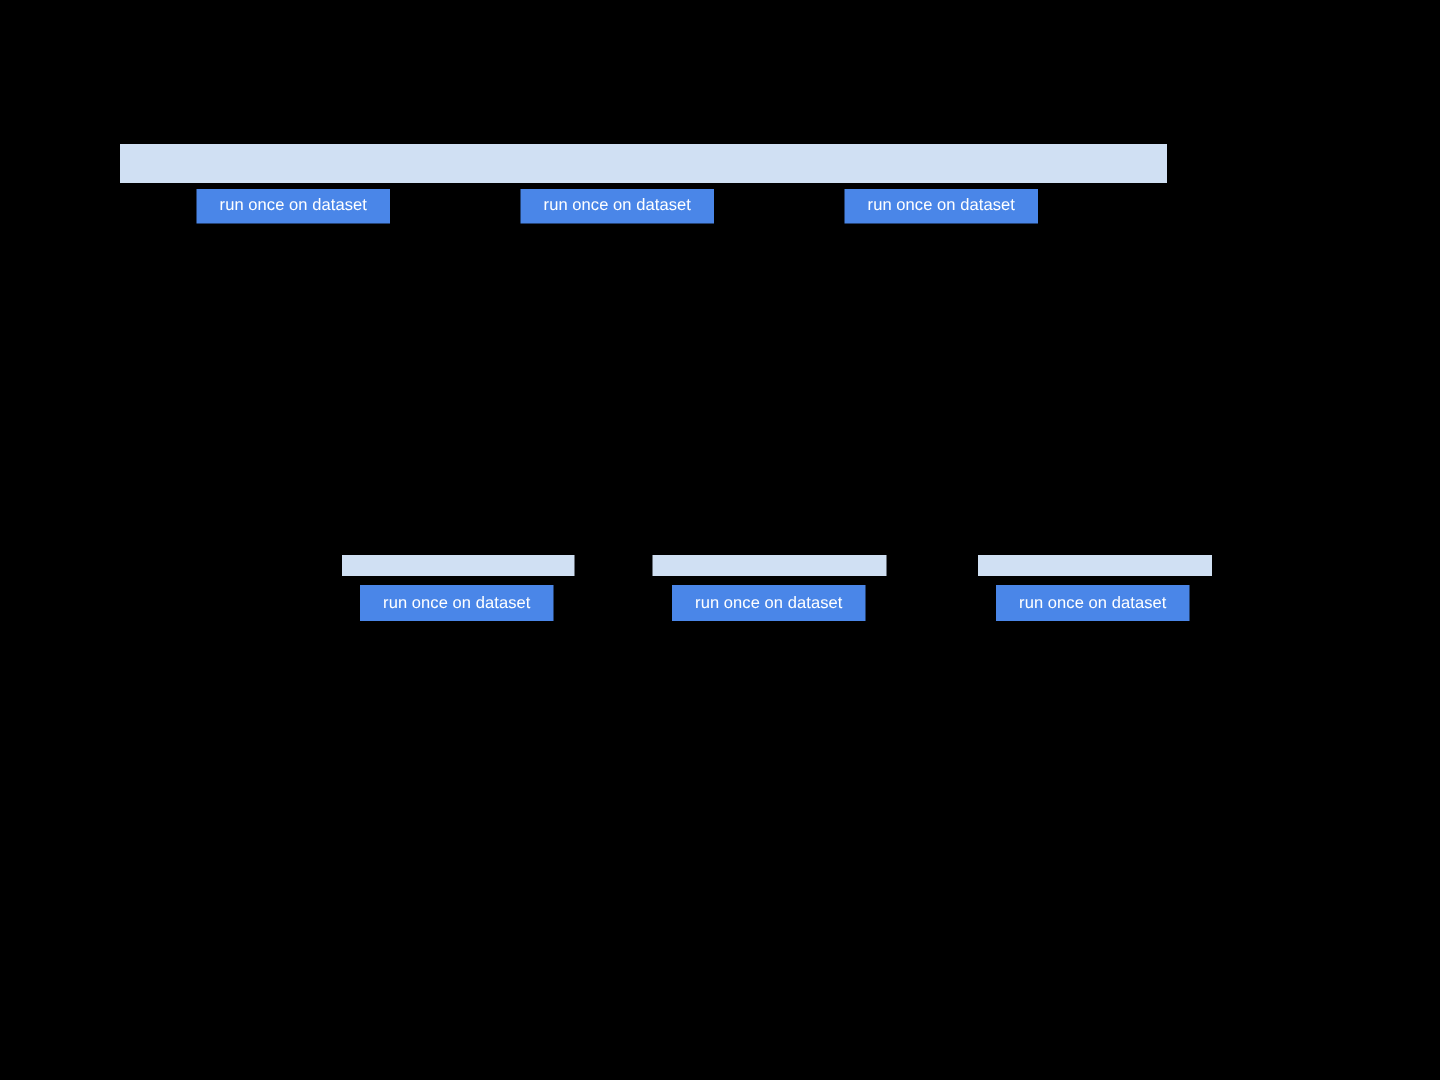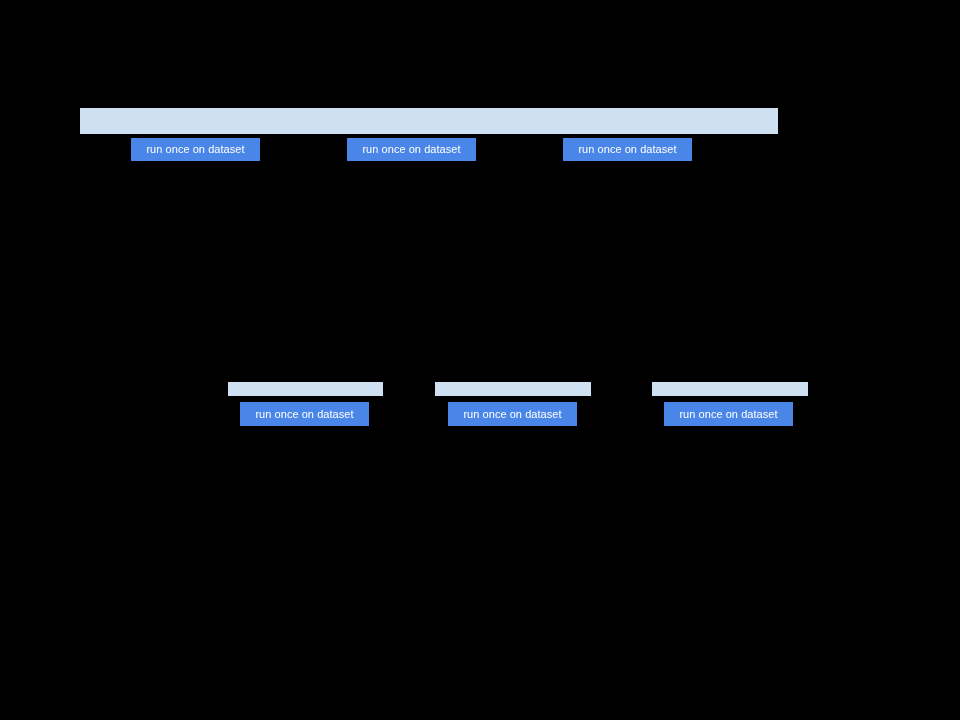--- a/index.html
+++ b/index.html
@@ -14,21 +14,21 @@
 
   body {
     position: relative;
     font-family: "Liberation Sans", "DejaVu Sans", sans-serif;
     -webkit-font-smoothing: antialiased;
   }
 
   #canvas {
     position: absolute;
     left: 0;
-    top: 12px;
+    top: 0;
     width: 960px;
     height: 508px;
     background: #000000;
   }
 
   
   .bar {
     position: absolute;
     background: #d0e0f3;
     color: #1a1a1a;

